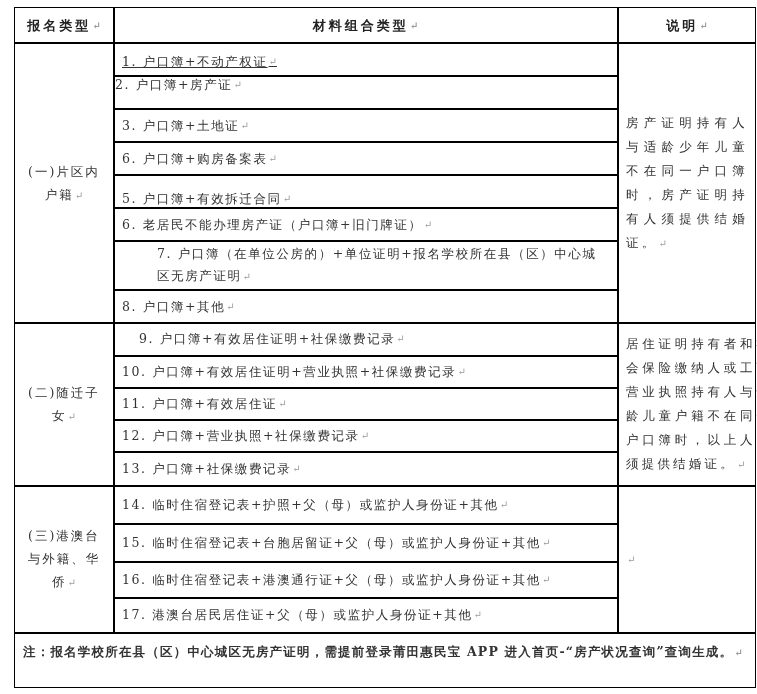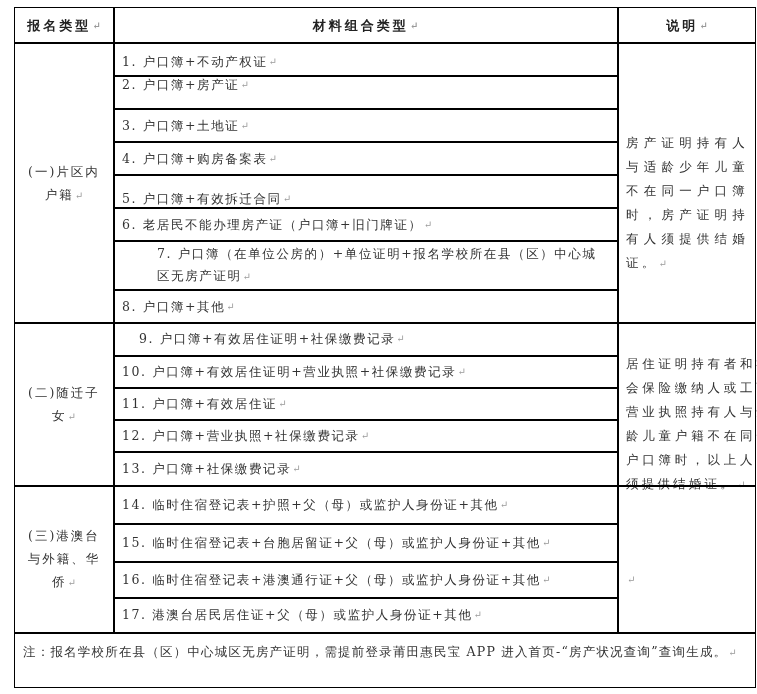--- a/index.html
+++ b/index.html
@@ -11,24 +11,24 @@
   .hline { position: absolute; height: 1.5px; background: #000; }
   .vline { position: absolute; width: 1.5px; background: #000; }
   .hdr { font-weight: bold; font-size: 13px; letter-spacing: 3px;
          display: flex; align-items: center; justify-content: center; }
   .item { font-size: 12.5px; letter-spacing: 1.6px; padding-left: 8px;
           display: flex; align-items: center; line-height: 22px; color: #333; }
   .item.two { align-items: flex-start; padding-top: 2px; padding-right: 10px; }
   .cat { font-size: 12.5px; letter-spacing: 2px; color: #333; text-align: center;
          display: flex; align-items: center; justify-content: center; line-height: 23px; padding: 0 6px; }
   .note-col { font-size: 12.5px; letter-spacing: 3.2px; color: #333; line-height: 24px;
-              padding: 0 8px; display: flex; align-items: center; text-align: justify; margin-top: 20px; }
+              padding: 0 8px; display: flex; align-items: center; text-align: justify; }
   .pm { color: #999; font-size: 10px; letter-spacing: 0; margin-left: 1px; }
   .foot { font-size: 12.5px; letter-spacing: 1.2px; color: #333; line-height: 25px;
-          padding: 6px 10px 0 8px; }
+          padding: 6px 10px 0 8px; font-weight: bold; }
 </style>
 </head>
 <body>
 
 <div class="tbl">
 
   <div class="vline" style="left:98px; top:0; height:624px;"></div>
   <div class="vline" style="left:602px; top:0; height:624px;"></div>
 
   <div class="cell hdr" style="left:0; top:0; width:98px; height:35px;">
@@ -45,37 +45,37 @@
   </div>
   <div class="hline" style="left:0; top:34px; width:741px;"></div>
 
   <div class="cell cat" style="left:0; top:35px; width:98px; height:280px;">
     <span><span>(一)片区内户籍</span><span class="pm">↵</span></span>
   </div>
   <div class="cell note-col" style="left:603px; top:35px; width:138px; height:280px;">
     <span><span>房产证明持有人与适龄少年儿童不在同一户口簿时，房产证明持有人须提供结婚证。</span><span class="pm">↵</span></span>
   </div>
 
-  <div class="cell item" style="left:99px; top:35px; width:503px; height:38px;">
+  <div class="cell item" style="left:99px; top:35px; width:503px; height:38px;text-decoration:underline;">
       <span>1. 户口簿+不动产权证</span>
       <span class="pm">↵</span>
     </div>
   <div class="hline" style="left:99px; top:67px; width:503px;"></div>
-  <div class="cell item" style="left:99px; top:68px; width:503px; height:18px;">
+  <div class="cell item" style="left:92px; top:68px; width:503px; height:18px;">
       <span>2. 户口簿+房产证</span>
       <span class="pm">↵</span>
     </div>
   <div class="hline" style="left:99px; top:100px; width:503px;"></div>
   <div class="cell item" style="left:99px; top:101px; width:503px; height:33px;">
       <span>3. 户口簿+土地证</span>
       <span class="pm">↵</span>
     </div>
   <div class="hline" style="left:99px; top:133px; width:503px;"></div>
   <div class="cell item" style="left:99px; top:134px; width:503px; height:33px;">
-      <span>4. 户口簿+购房备案表</span>
+      <span>6. 户口簿+购房备案表</span>
       <span class="pm">↵</span>
     </div>
   <div class="hline" style="left:99px; top:166px; width:503px;"></div>
   <div class="cell item" style="left:99px; top:167px; width:503px; height:48px;">
       <span>5. 户口簿+有效拆迁合同</span>
       <span class="pm">↵</span>
     </div>
   <div class="hline" style="left:99px; top:199px; width:503px;"></div>
   <div class="cell item" style="left:99px; top:200px; width:542px; height:33px;">
       <span>6. 老居民不能办理房产证（户口簿+旧门牌证）</span>

